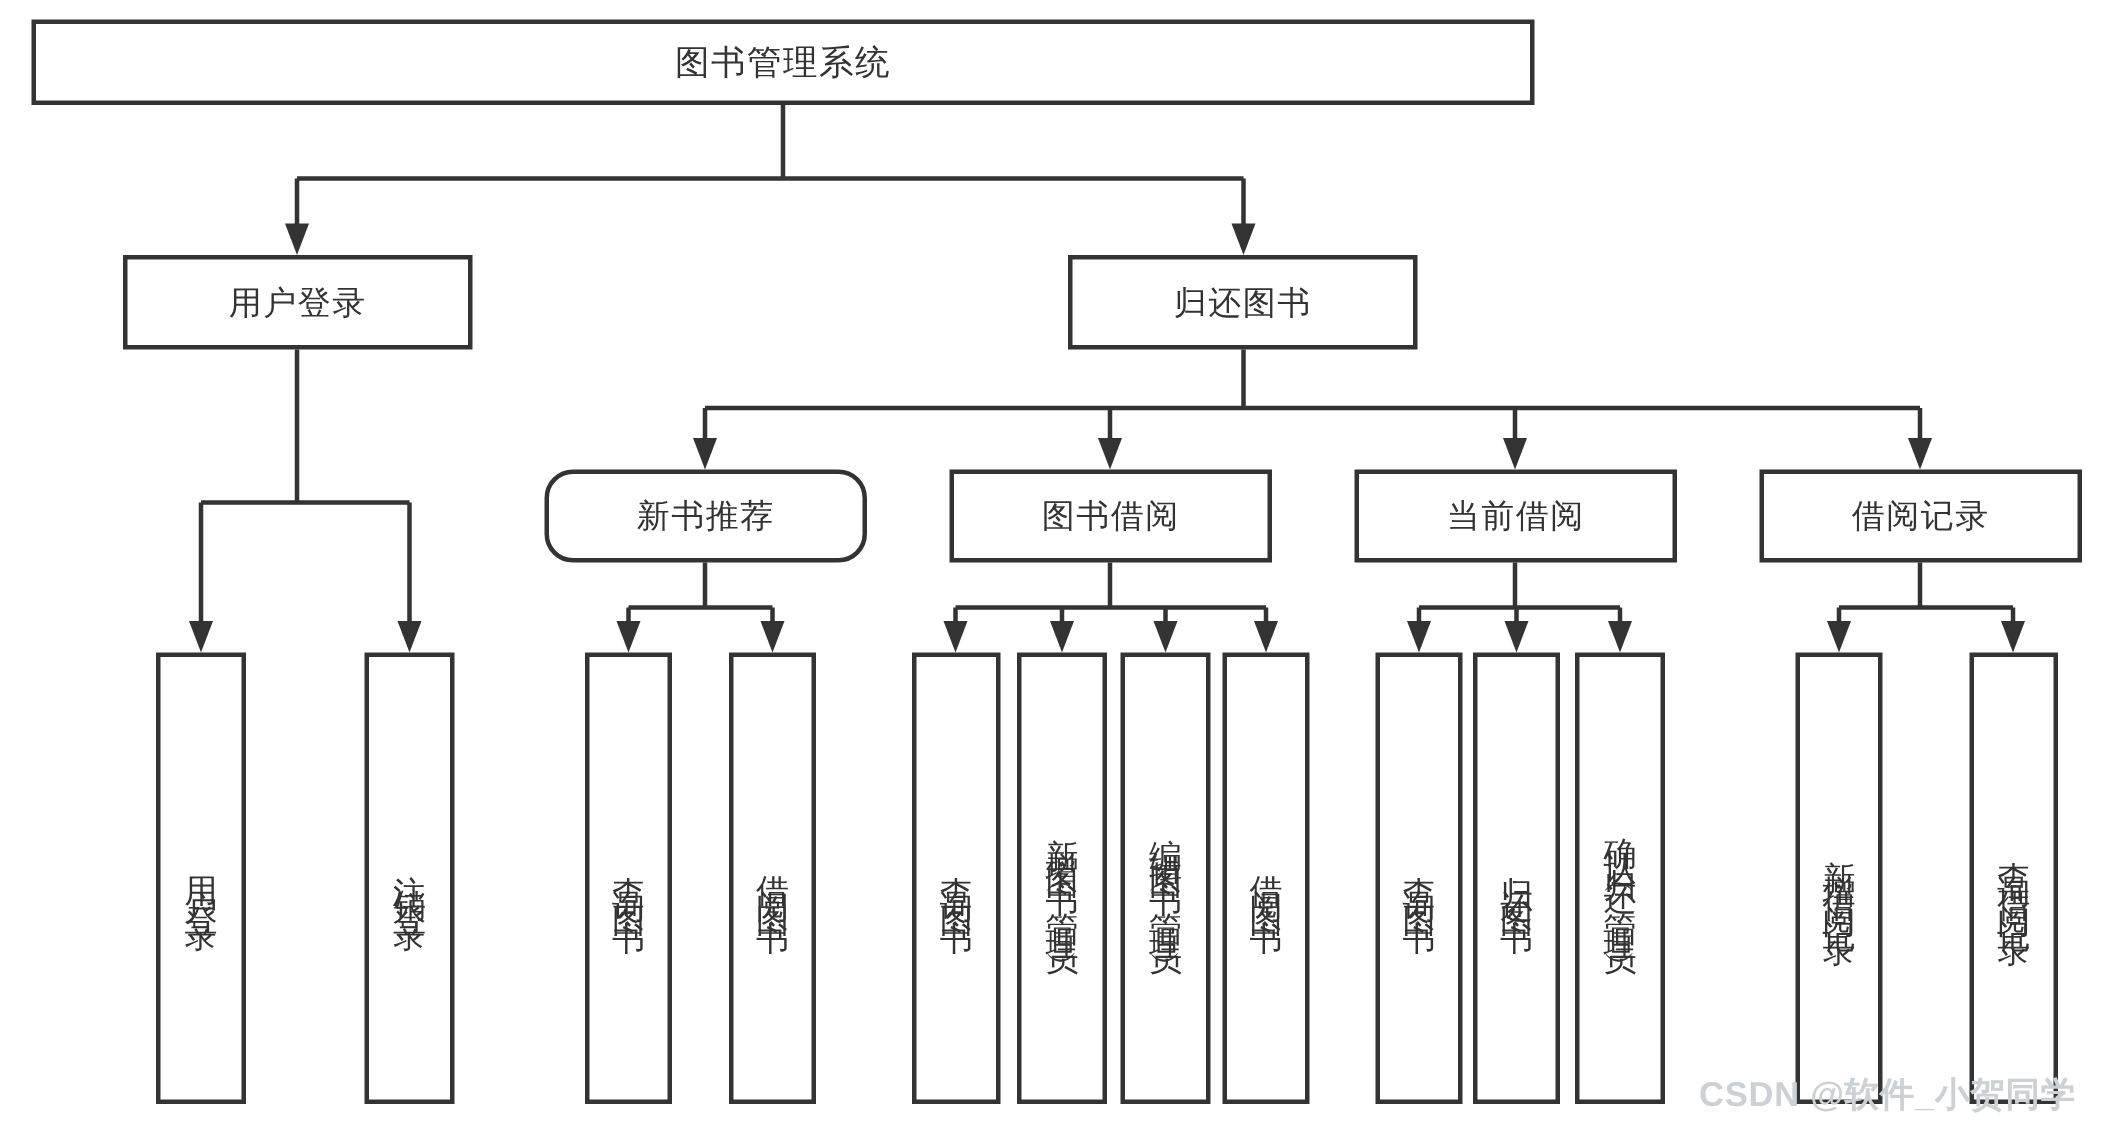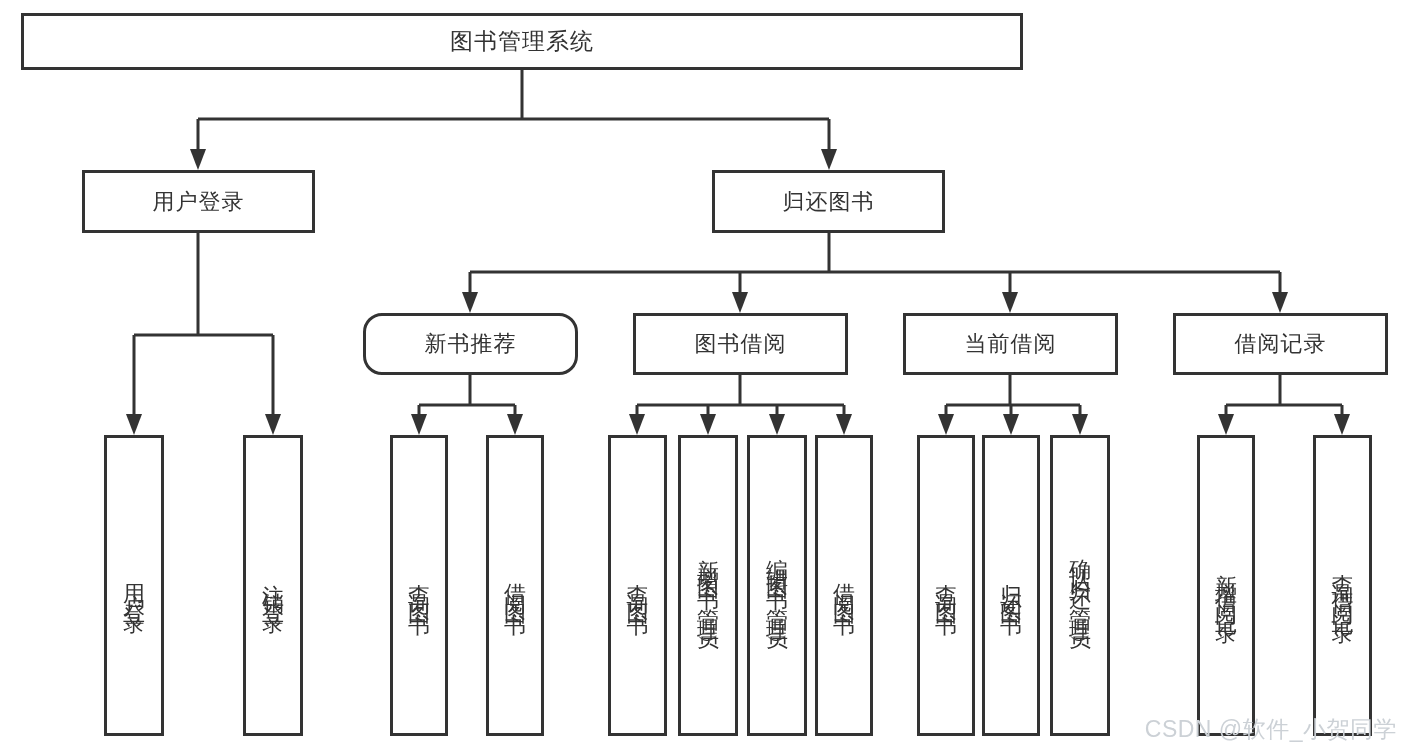--- a/index.html
+++ b/index.html
@@ -16,23 +16,24 @@
   }
   .hnode { font-size:22px; letter-spacing:1px; }
   .root  { font-size:23px; }
   .vnode span {
     writing-mode:vertical-rl; text-orientation:mixed;
     font-size:22px; letter-spacing:10px; line-height:1;
     color:#333333;
   }
   .wires { position:absolute; left:0; top:0; z-index:5; pointer-events:none; }
   .watermark {
-    position:absolute; right:8px; top:714px; z-index:9;
+    position:absolute; right:21px; top:714px; z-index:9;
     font-size:23px; color:#ccd1d6; letter-spacing:0.5px;
     white-space:nowrap;
+    font-weight:bold;
   }
 </style>
 </head>
 <body>
 
 <div class="canvas">
 
   <div class="node hnode root" style="left:21px;top:13px;width:1002px;height:57px;">
     <span>图书管理系统</span>
   </div>

